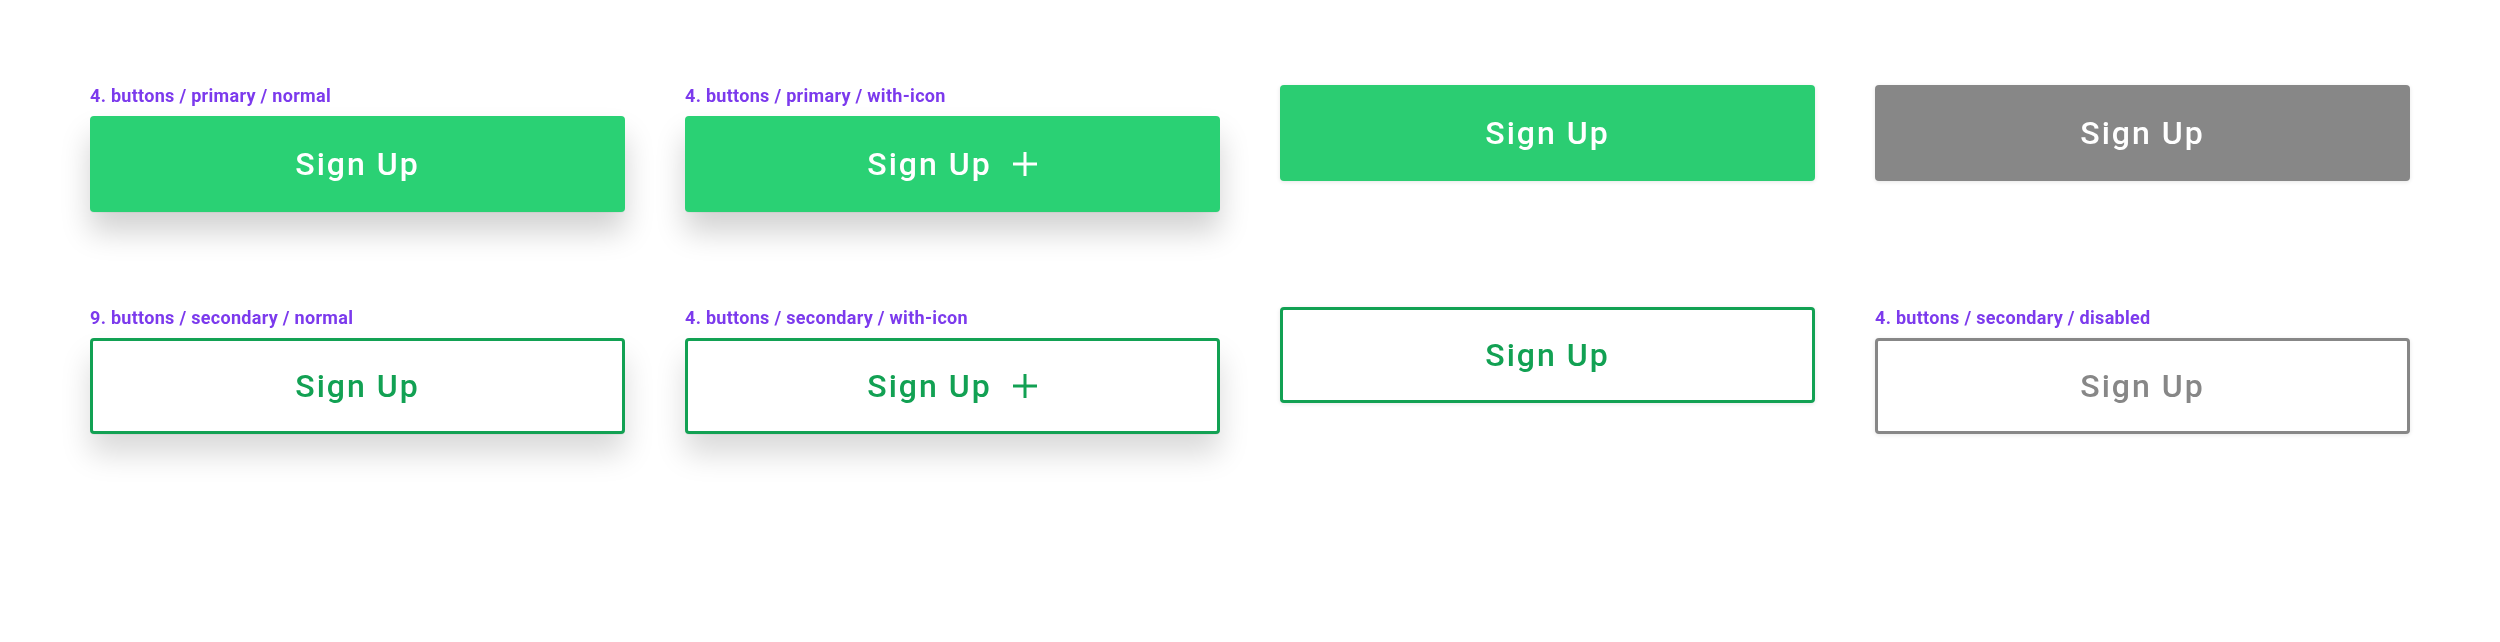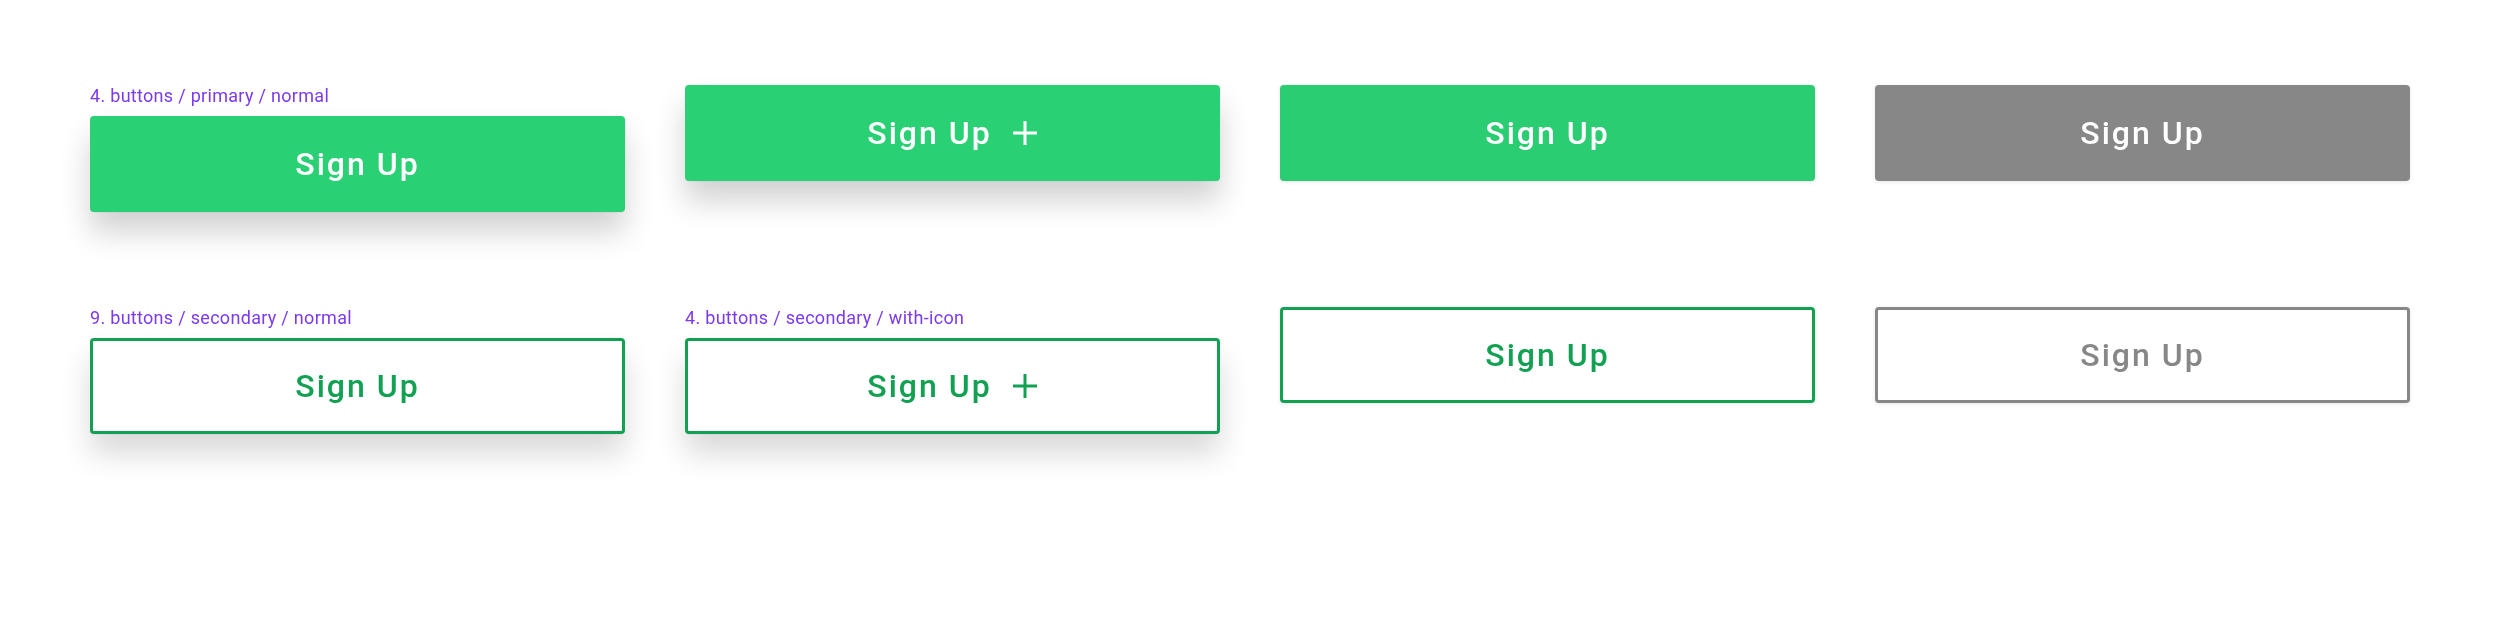--- a/index.html
+++ b/index.html
@@ -23,21 +23,21 @@
     }
     .variant {
       display: flex;
       flex-direction: column;
     }
     .variant-label {
       font-size: 18px;
       color: #7c3aed;
       letter-spacing: 0.3px;
       margin-bottom: 10px;
-      font-weight: 400;
+      font-weight: 700;
     }
     .btn {
       height: 96px;
       border-radius: 4px;
       display: flex;
       align-items: center;
       justify-content: center;
       font-size: 32px;
       font-weight: 500;
       letter-spacing: 2px;
@@ -105,20 +105,21 @@
 <div class="grid">
 
   <div class="variant">
     <div class="variant-label">4. buttons / primary / normal</div>
     <div class="btn btn-primary-normal">
       <span>Sign Up</span>
     </div>
   </div>
 
   <div class="variant">
+    <div class="variant-label">4. buttons / primary / with-icon</div>
     <div class="btn btn-primary-with-icon">
       <span>Sign Up</span>
       <span class="plus-icon">
         <svg width="26" height="26" viewBox="0 0 26 26">
             <line x1="13" y1="1" x2="13" y2="25" stroke="#ffffff" stroke-width="3"></line>
             <line x1="1" y1="13" x2="25" y2="13" stroke="#ffffff" stroke-width="3"></line>
           </svg>
       </span>
     </div>
   </div>
@@ -155,18 +156,19 @@
     </div>
   </div>
 
   <div class="variant">
     <div class="btn btn-secondary-hover">
       <span>Sign Up</span>
     </div>
   </div>
 
   <div class="variant">
+    <div class="variant-label">4. buttons / secondary / disabled</div>
     <div class="btn btn-secondary-disabled">
       <span>Sign Up</span>
     </div>
   </div>
 
 </div>
 
 </body></html>

